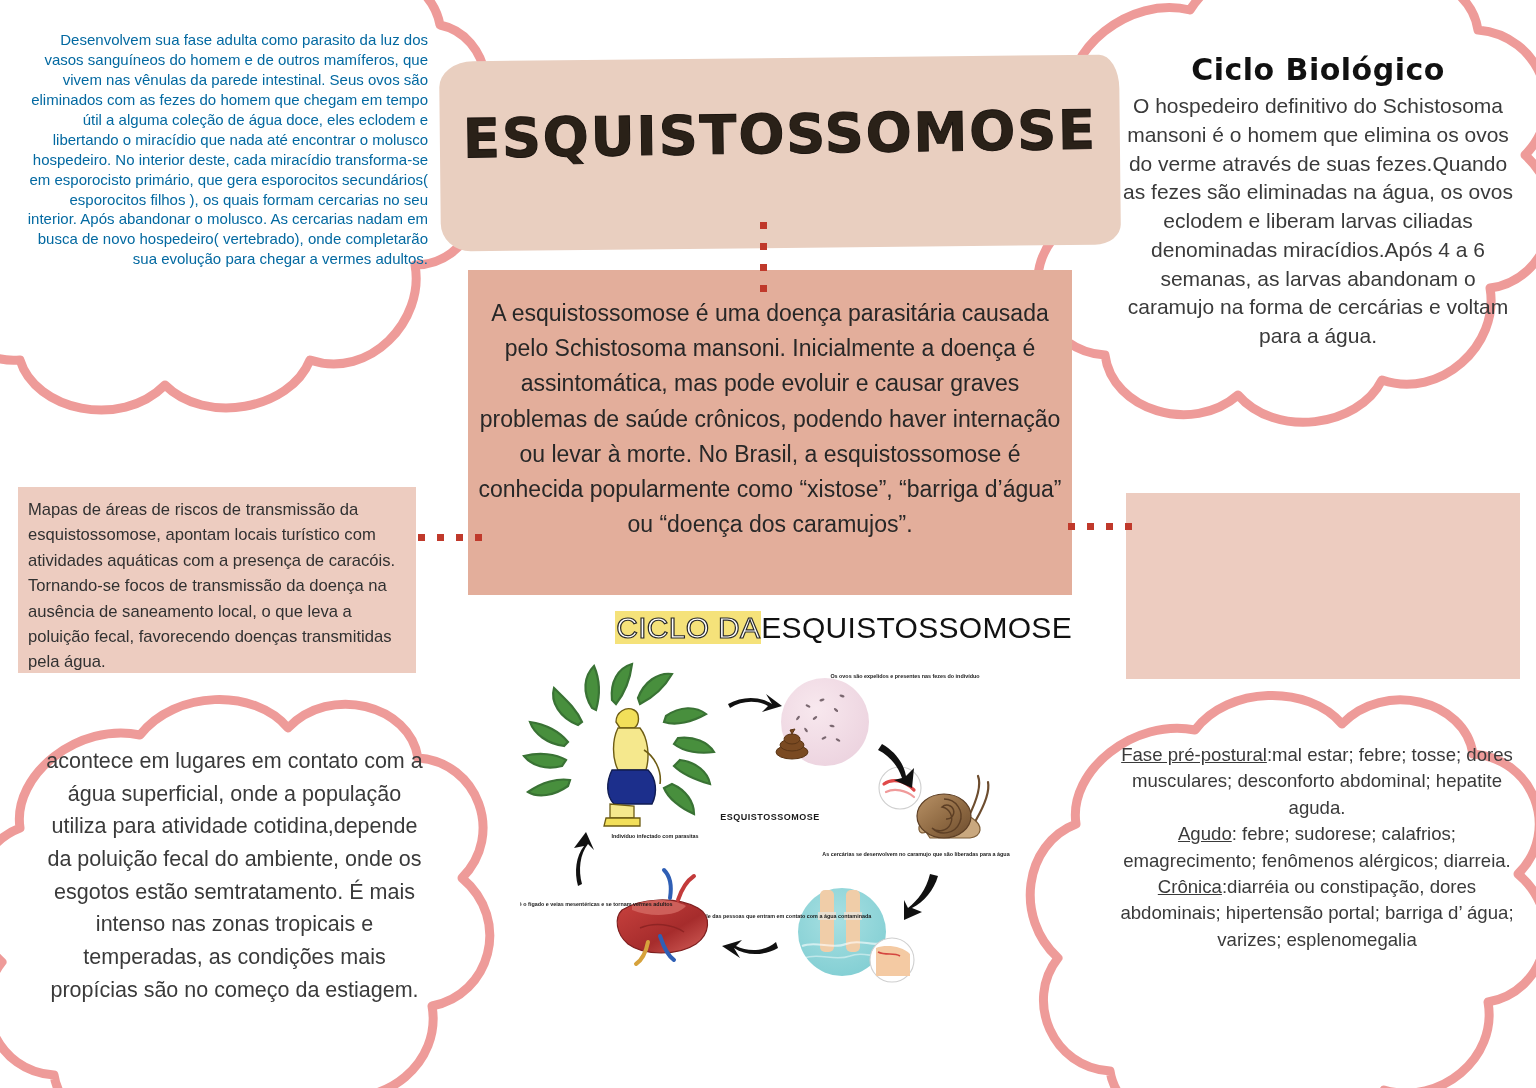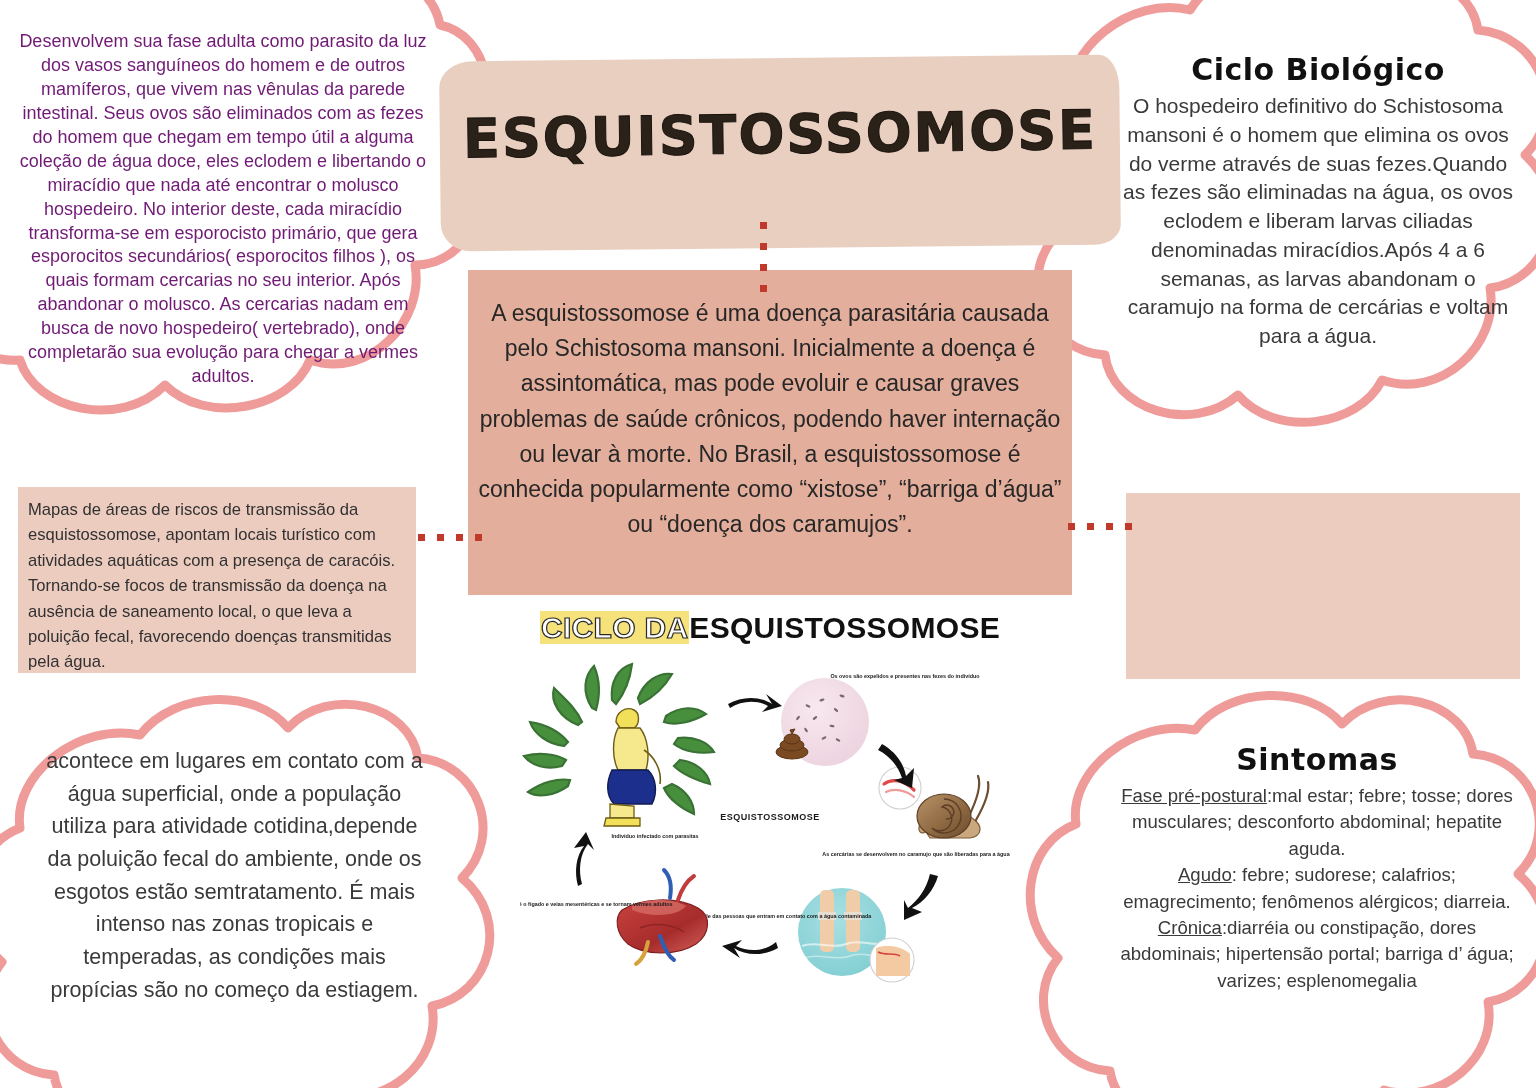--- a/index.html
+++ b/index.html
@@ -51,23 +51,24 @@
   #cloud-ciclo-evolutivo {
     left: 18px;
     top: 30px;
     width: 410px;
   }
   #cloud-ciclo-evolutivo .panel-title {
     font-size: 30px;
     margin-bottom: 4px;
   }
   #cloud-ciclo-evolutivo .panel-body {
-    font-size: 18px;
+    font-size: 15px;
     line-height: 1.33;
-    color: #701a75;
+    color: #0369a1;
+    text-align: right;
   }
 
   
   #cloud-ciclo-biologico {
     left: 1118px;
     top: 52px;
     width: 400px;
   }
   #cloud-ciclo-biologico .panel-title {
     font-size: 30px;
@@ -210,24 +211,24 @@
   #dots-top { left: 760px; top: 222px; }
   #dots-left { left: 418px; top: 534px; }
   #dots-right { left: 1068px; top: 523px; }
 
   
   #cycle-heading {
     position: absolute;
     left: 468px;
     top: 611px;
     width: 604px;
-    text-align: center;
+    text-align: right;
     z-index: 4;
     font-family: "Liberation Sans", sans-serif;
-    font-weight: bold;
+    font-weight: normal;
     font-size: 30px;
     letter-spacing: 0.3px;
     white-space: nowrap;
   }
   #cycle-heading-hl {
     background: #f5e27a;
     color: #ffffff;
     -webkit-text-stroke: 1.2px #2a2a2a;
     padding: 0 1px;
   }
@@ -344,21 +345,20 @@
   <div class="panel" id="cloud-ciclo-biologico">
     <div class="panel-title">Ciclo Biológico</div>
     <div class="panel-body">O hospedeiro definitivo do Schistosoma mansoni é o homem que elimina os ovos do verme através de suas fezes.Quando as fezes são eliminadas na água, os ovos eclodem e liberam larvas ciliadas denominadas miracídios.Após 4 a 6 semanas, as larvas abandonam o caramujo na forma de cercárias e voltam para a água.</div>
   </div>
 
   <div class="panel" id="cloud-transmissao">
     <div class="panel-body">acontece em lugares em contato com a água superficial, onde a população utiliza para atividade cotidina,depende da poluição fecal do ambiente, onde os esgotos estão semtratamento. É mais intenso nas zonas tropicais e temperadas, as condições mais propícias são no começo da estiagem.</div>
   </div>
 
   <div class="panel" id="cloud-sintomas">
-    <div class="panel-title">Sintomas</div>
     <div class="panel-body">
       <span class="lead">Fase pré-postural</span><span>:mal estar; febre; tosse; dores musculares; desconforto abdominal; hepatite aguda.</span>
       <br>
       <span class="lead">Agudo</span><span>: febre; sudorese; calafrios; emagrecimento; fenômenos alérgicos; diarreia.</span>
       <br>
       <span class="lead">Crônica</span><span>:diarréia ou constipação, dores abdominais; hipertensão portal; barriga d’ água; varizes; esplenomegalia</span>
     </div>
   </div>
 
   <div class="info-box" id="info-box-left"></div>

